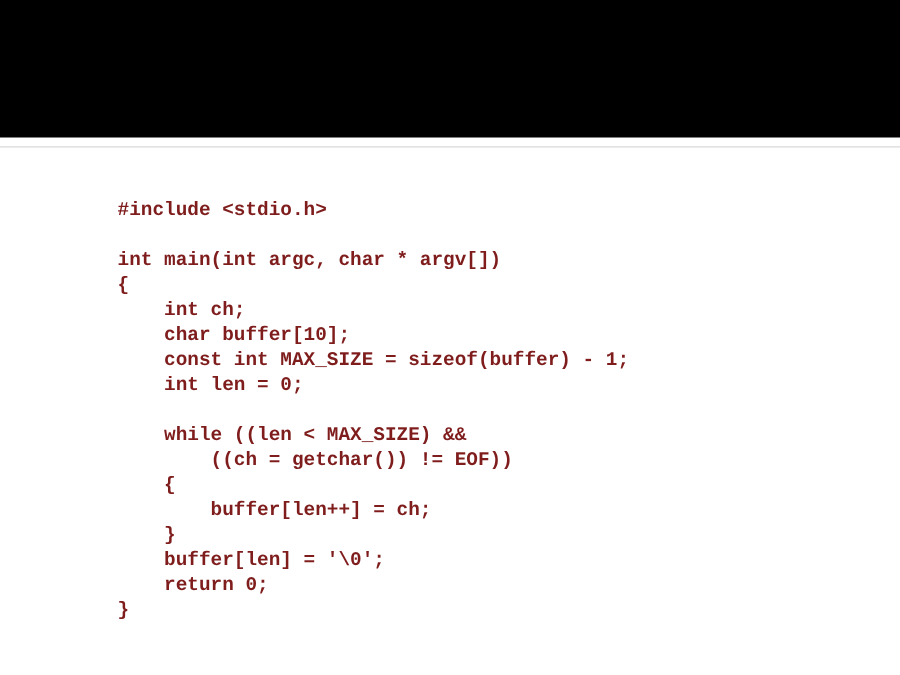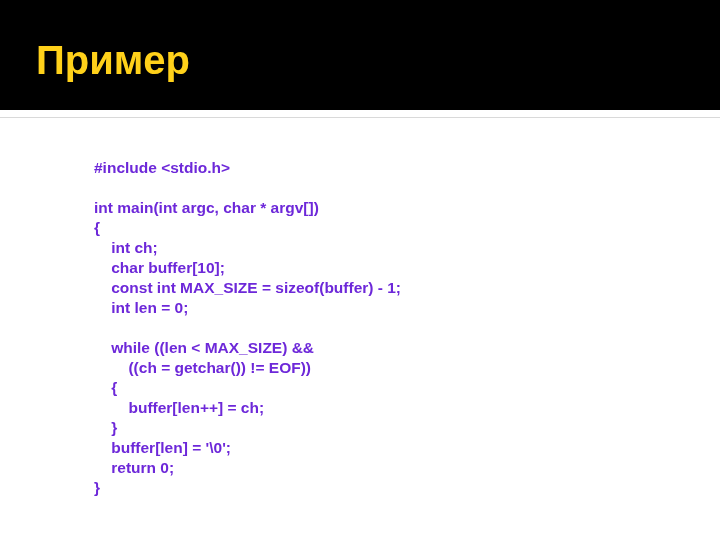--- a/index.html
+++ b/index.html
@@ -45,35 +45,34 @@
     top: 117px;
     width: 720px;
     height: 1px;
     background: #d9d9d9;
   }
   .code-block {
     position: absolute;
     left: 94px;
     top: 142px;
     width: 600px;
-    font-family: Liberation Sans, sans-serif;
+    font-family: Liberation Mono, monospace;
     font-size: 15.5px;
     font-weight: bold;
-    color: #6d28d9;
+    color: #7f1d1d;
     line-height: 20px;
     white-space: pre;
     tab-size: 4;
   }
 </style>
 </head>
 <body>
 
 <div class="slide">
   <div class="title-band"></div>
-  <div class="title-text">Пример</div>
   <div class="divider"></div>
   <pre class="code-block">#include &lt;stdio.h&gt;
 
 int main(int argc, char * argv[])
 {
     int ch;
     char buffer[10];
     const int MAX_SIZE = sizeof(buffer) - 1;
     int len = 0;
 

